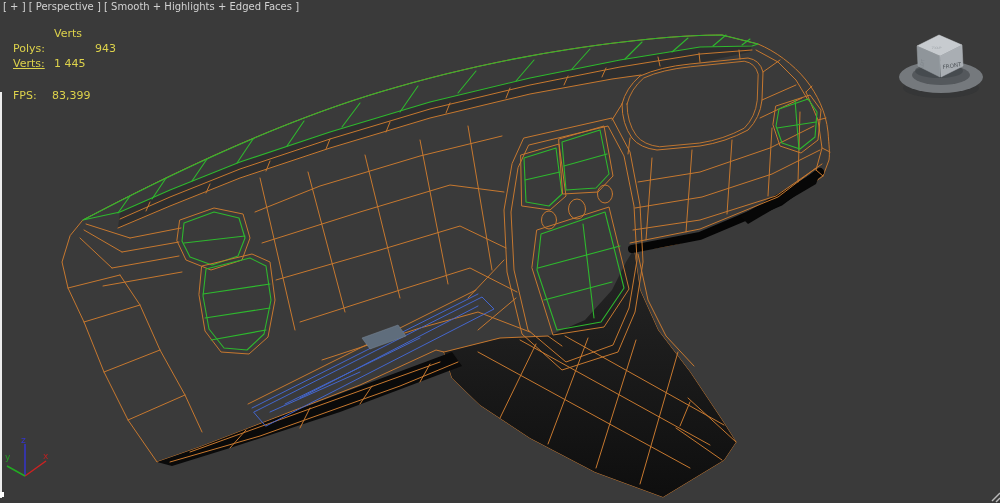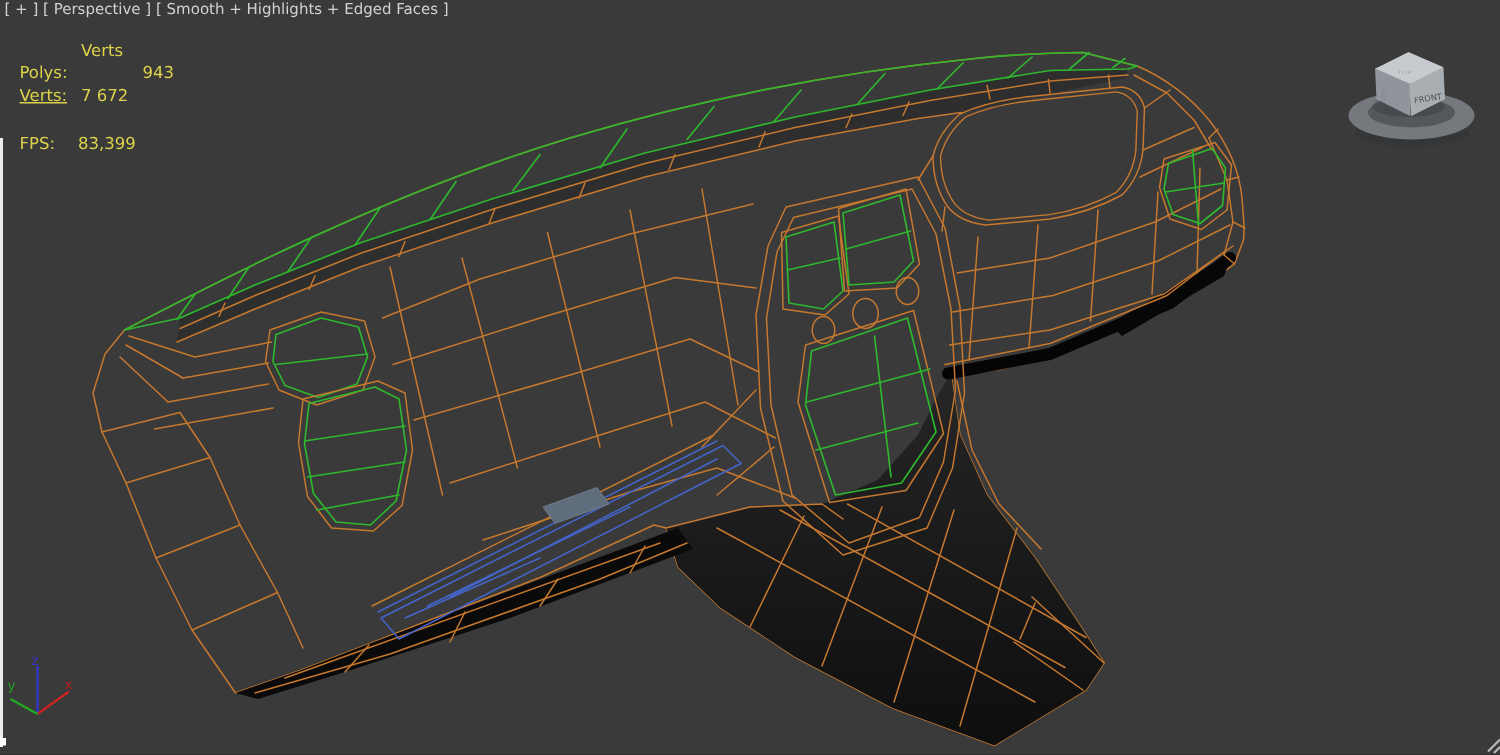--- a/index.html
+++ b/index.html
@@ -253,20 +253,20 @@
     <path d="M992,501 L1000,493" fill="none"></path>
     <path d="M996,502 L1000,498" fill="none"></path>
   </g>
 </svg>
 
 <div class="hud vp-label">[ + ] [ Perspective ] [ Smooth + Highlights + Edged Faces ]</div>
 <div class="hud stat st-total">Verts</div>
 <div class="hud stat st-polys-l">Polys:</div>
 <div class="hud stat st-polys-v">943</div>
 <div class="hud stat st-verts-l">Verts:</div>
-<div class="hud stat st-verts-v">7 672</div>
+<div class="hud stat st-verts-v">1 445</div>
 <div class="hud stat st-fps-l">FPS:</div>
 <div class="hud stat st-fps-v">83,399</div>
 
 <div class="left-strip"></div>
 <div class="left-dot"></div>
 
 </div>
 
 </body></html>

